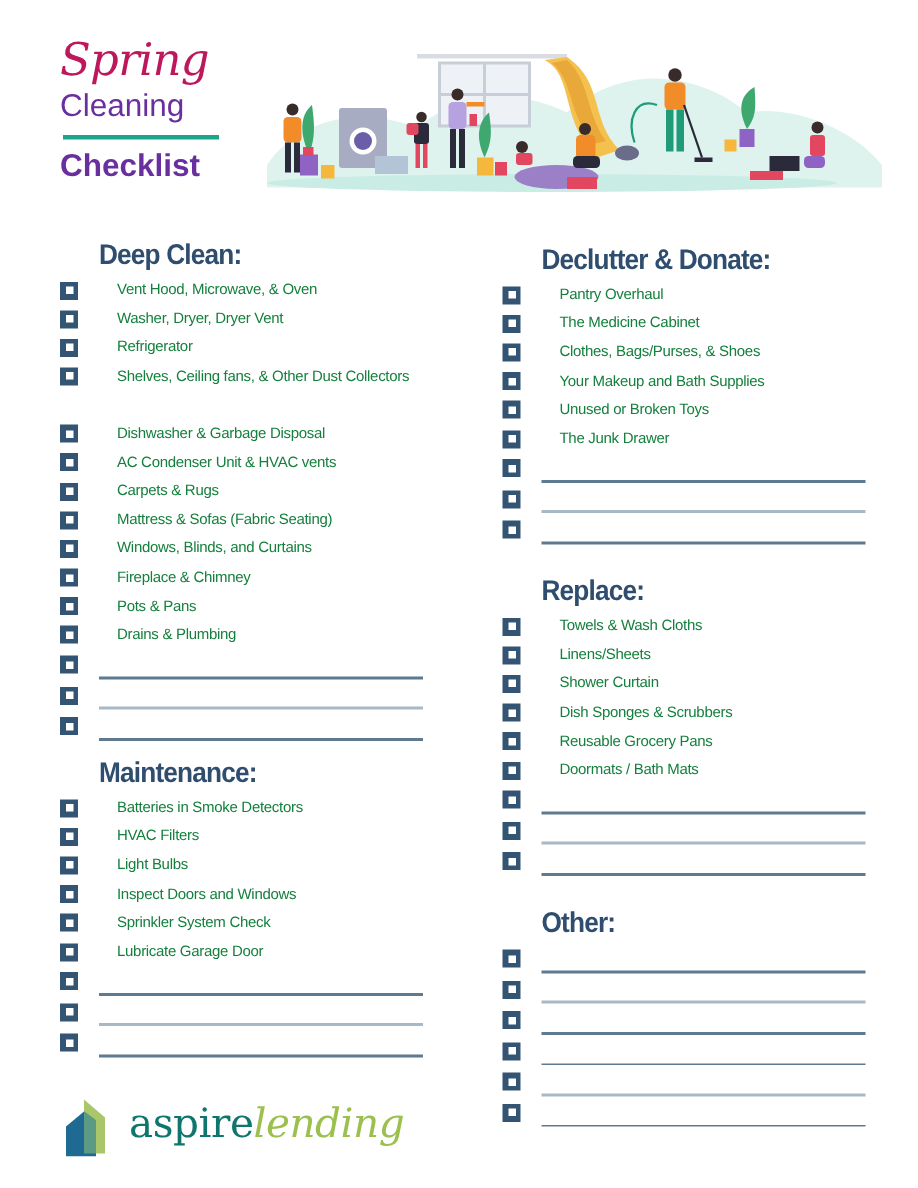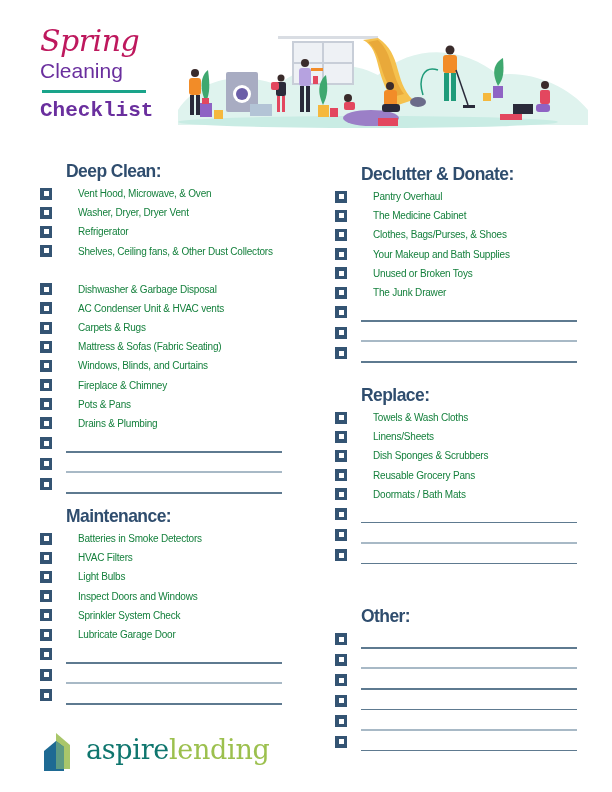--- a/index.html
+++ b/index.html
@@ -3,41 +3,41 @@
 <meta charset="utf-8">
 <style>
   * { box-sizing: border-box; margin: 0; padding: 0; }
   html, body { width: 612px; height: 792px; background: #ffffff; overflow: hidden; }
   body { position: relative; font-family: "Liberation Sans", "DejaVu Sans", sans-serif; color: #2e4a68; }
 
   .title-block { position: absolute; left: 40px; top: 24px; width: 112px; }
   .title-spring { font-family: "DejaVu Serif", serif; font-style: italic; font-size: 30px; color: #be185d; line-height: 34px; letter-spacing: -0.5px; display: block; }
   .title-cleaning { font-family: "Liberation Sans", sans-serif; font-size: 21px; color: #6a2f9e; line-height: 26px; display: block; }
   .title-rule { height: 3px; background: #1aa48a; margin: 6px 0 6px 2px; width: 104px; }
-  .title-checklist { font-family: Liberation Mono, monospace; font-weight: bold; font-size: 21px; color: #6a2f9e; line-height: 24px; display: block; }
+  .title-checklist { font-family: Liberation Sans, sans-serif; font-weight: bold; font-size: 21px; color: #6a2f9e; line-height: 24px; display: block; }
 
   .illustration { position: absolute; left: 168px; top: 30px; width: 428px; height: 110px; }
 
   .section { position: absolute; }
   .section-title { font-family: "Liberation Sans", sans-serif; font-weight: bold; font-size: 19px; color: #2f4d6e; letter-spacing: -0.6px; margin-left: 26px; line-height: 22px; height: 24px; transform: scaleX(0.92); transform-origin: left; }
   .row { position: relative; height: 19.2px; display: flex; align-items: center; }
   .row.wrap { height: 38px; align-items: flex-start; }
   .cb { width: 12px; height: 12px; background: #345473; position: relative; flex: none; cursor: pointer; }
   .cb::after { content: ""; position: absolute; left: 3.5px; top: 3.5px; width: 5px; height: 5px; background: #ffffff; }
   .row.wrap .cb { margin-top: 3px; }
   .label { margin-left: 26px; font-size: 10px; color: #15803d; line-height: 19px; white-space: nowrap; letter-spacing: -0.2px; }
   .row.wrap .label { white-space: normal; width: 240px; }
   .blank { position: absolute; left: 26px; width: 216px; height: 1.5px; bottom: 1px; background: #5e7a90; }
   .blank.light { background: #a8b9c6; height: 2px; }
   .row.blank-row { height: 20.5px; }
 
   .logo { position: absolute; left: 44px; top: 728px; width: 250px; height: 44px; display: flex; align-items: center; }
   .logo-text { font-family: "DejaVu Serif", serif; font-size: 27px; letter-spacing: -0.3px; margin-left: 8px; line-height: 30px; }
   .logo-aspire { color: #0f766e; }
-  .logo-lending { color: #9cc04e; }
+  .logo-lending { color: #9cc04e; font-style: italic; }
 </style>
 </head>
 <body>
 
 <div class="title-block">
   <span class="title-spring">Spring</span>
   <span class="title-cleaning">Cleaning</span>
   <div class="title-rule"></div>
   <span class="title-checklist">Checklist</span>
 </div>
@@ -263,20 +263,24 @@
   <div class="row">
       <span class="cb"></span>
       <span class="label">Towels &amp; Wash Cloths</span>
     </div>
   <div class="row">
       <span class="cb"></span>
       <span class="label">Linens/Sheets</span>
     </div>
   <div class="row">
       <span class="cb"></span>
+      <span class="label">Shower Curtain</span>
+    </div>
+  <div class="row">
+      <span class="cb"></span>
       <span class="label">Dish Sponges &amp; Scrubbers</span>
     </div>
   <div class="row">
       <span class="cb"></span>
       <span class="label">Reusable Grocery Pans</span>
     </div>
   <div class="row">
       <span class="cb"></span>
       <span class="label">Doormats / Bath Mats</span>
     </div>

